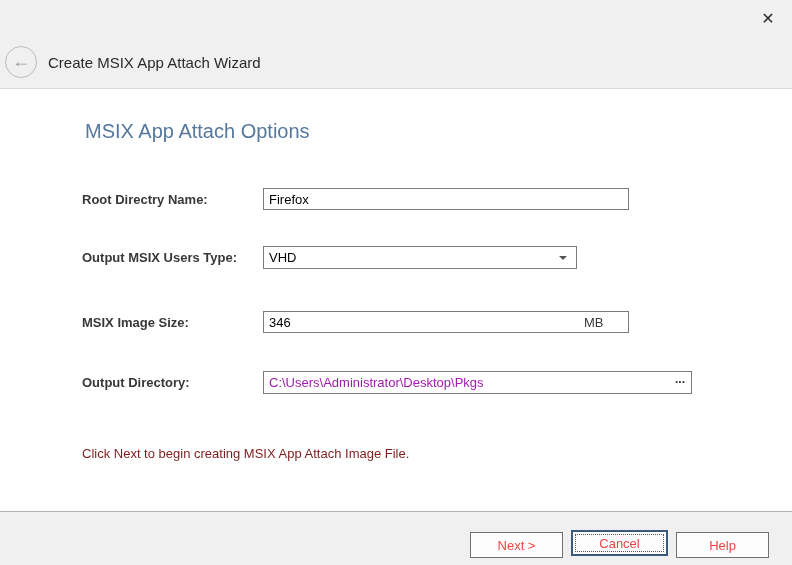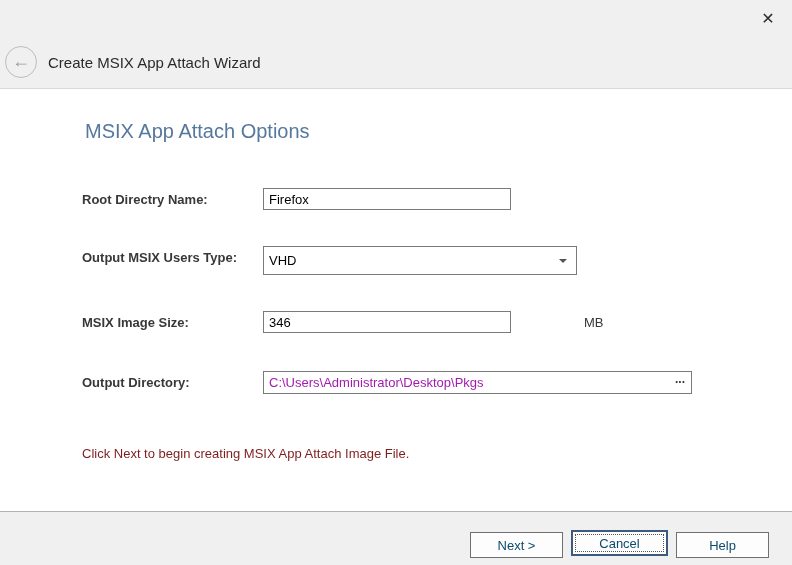--- a/index.html
+++ b/index.html
@@ -90,35 +90,35 @@
     position: absolute;
     left: 82px;
     font-size: 13px;
     color: #383838;
     white-space: nowrap;
     font-weight: bold;
   }
   .text-input {
     position: absolute;
     left: 263px;
-    width: 248px;
+    width: 366px;
     height: 22px;
     border: 1px solid #7a7a7a;
     background: #ffffff;
     font-family: "Liberation Sans", "DejaVu Sans", sans-serif;
     font-size: 13px;
     color: #000000;
     padding: 0 5px;
     outline: none;
   }
   .combo {
     position: absolute;
     left: 263px;
     width: 314px;
-    height: 29px;
+    height: 23px;
     border: 1px solid #7a7a7a;
     background: #ffffff;
     display: flex;
     align-items: center;
     cursor: default;
   }
   .combo-value {
     flex: 1;
     font-size: 13px;
     color: #000000;
@@ -191,21 +191,21 @@
   }
   .btn {
     position: absolute;
     top: 20px;
     width: 93px;
     height: 26px;
     background: #fdfdfd;
     border: 1px solid #707070;
     font-family: "Liberation Sans", "DejaVu Sans", sans-serif;
     font-size: 13px;
-    color: #0c4a6e;
+    color: #ef4444;
     cursor: pointer;
   }
   .btn-next  { left: 470px; }
   .btn-help  { left: 676px; }
   .btn-cancel {
     left: 571px;
     top: 18px;
     width: 97px;
     height: 26px;
     border: 2px solid #3c5a7e;

